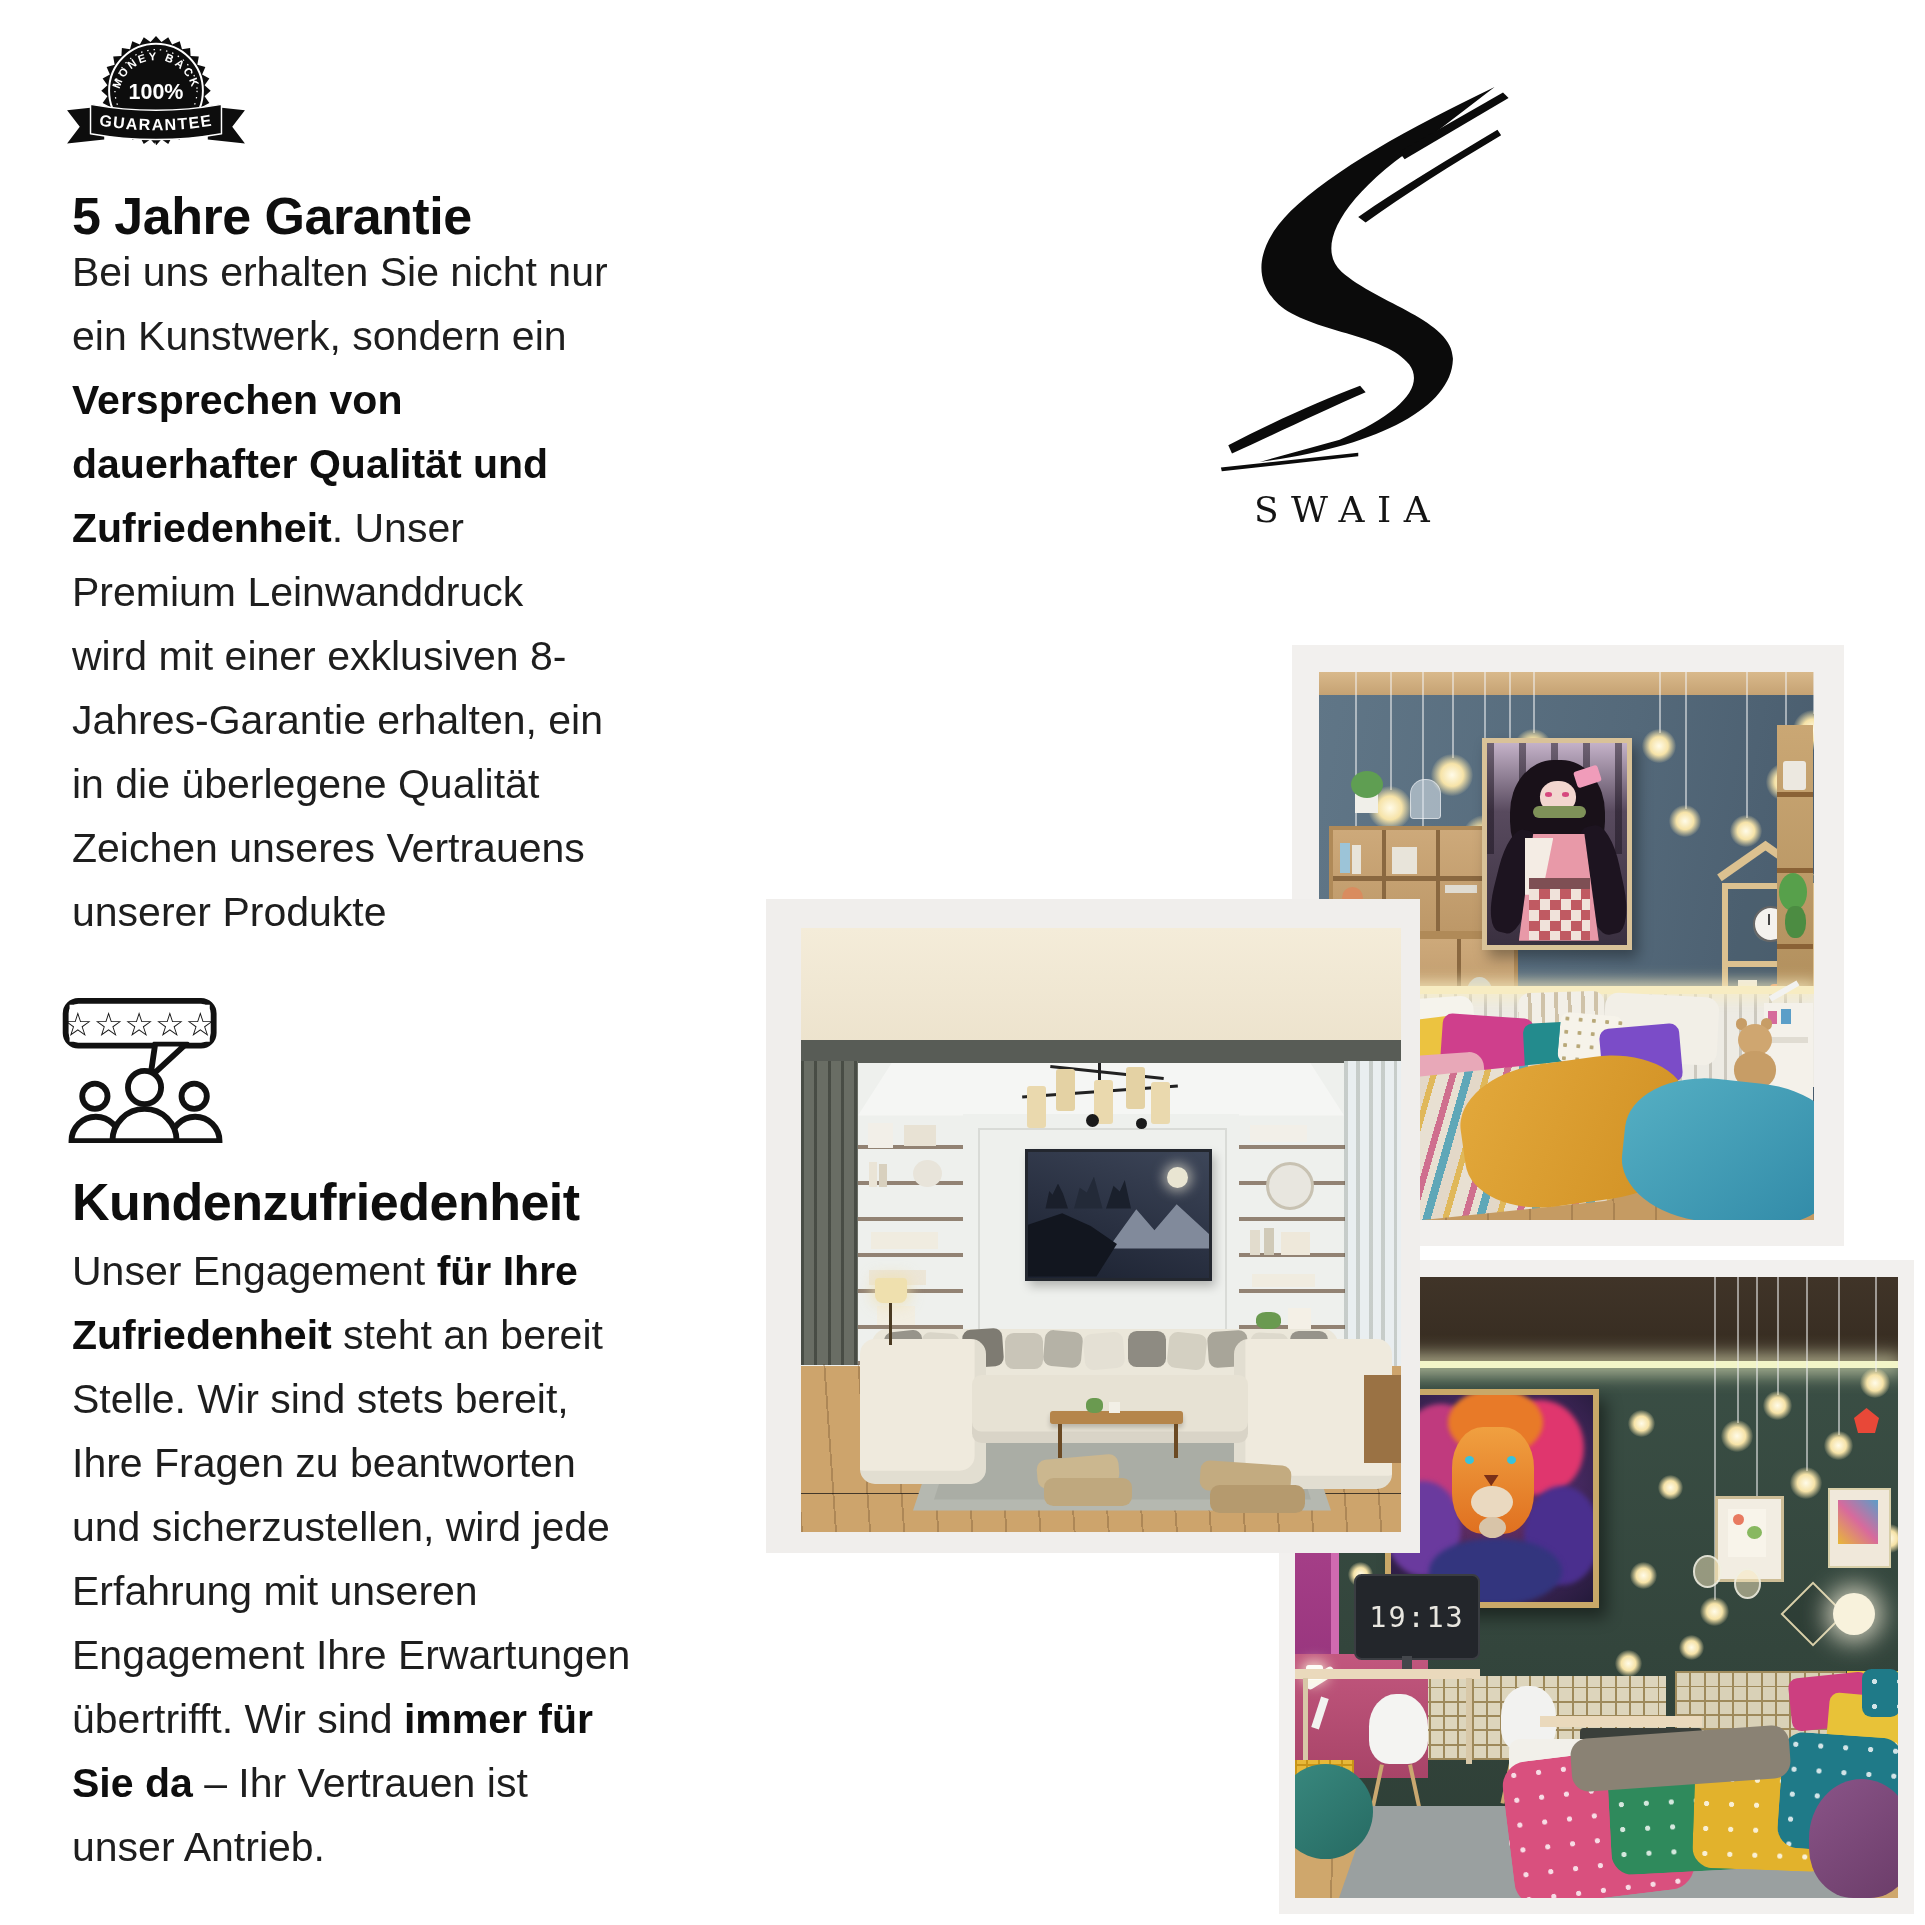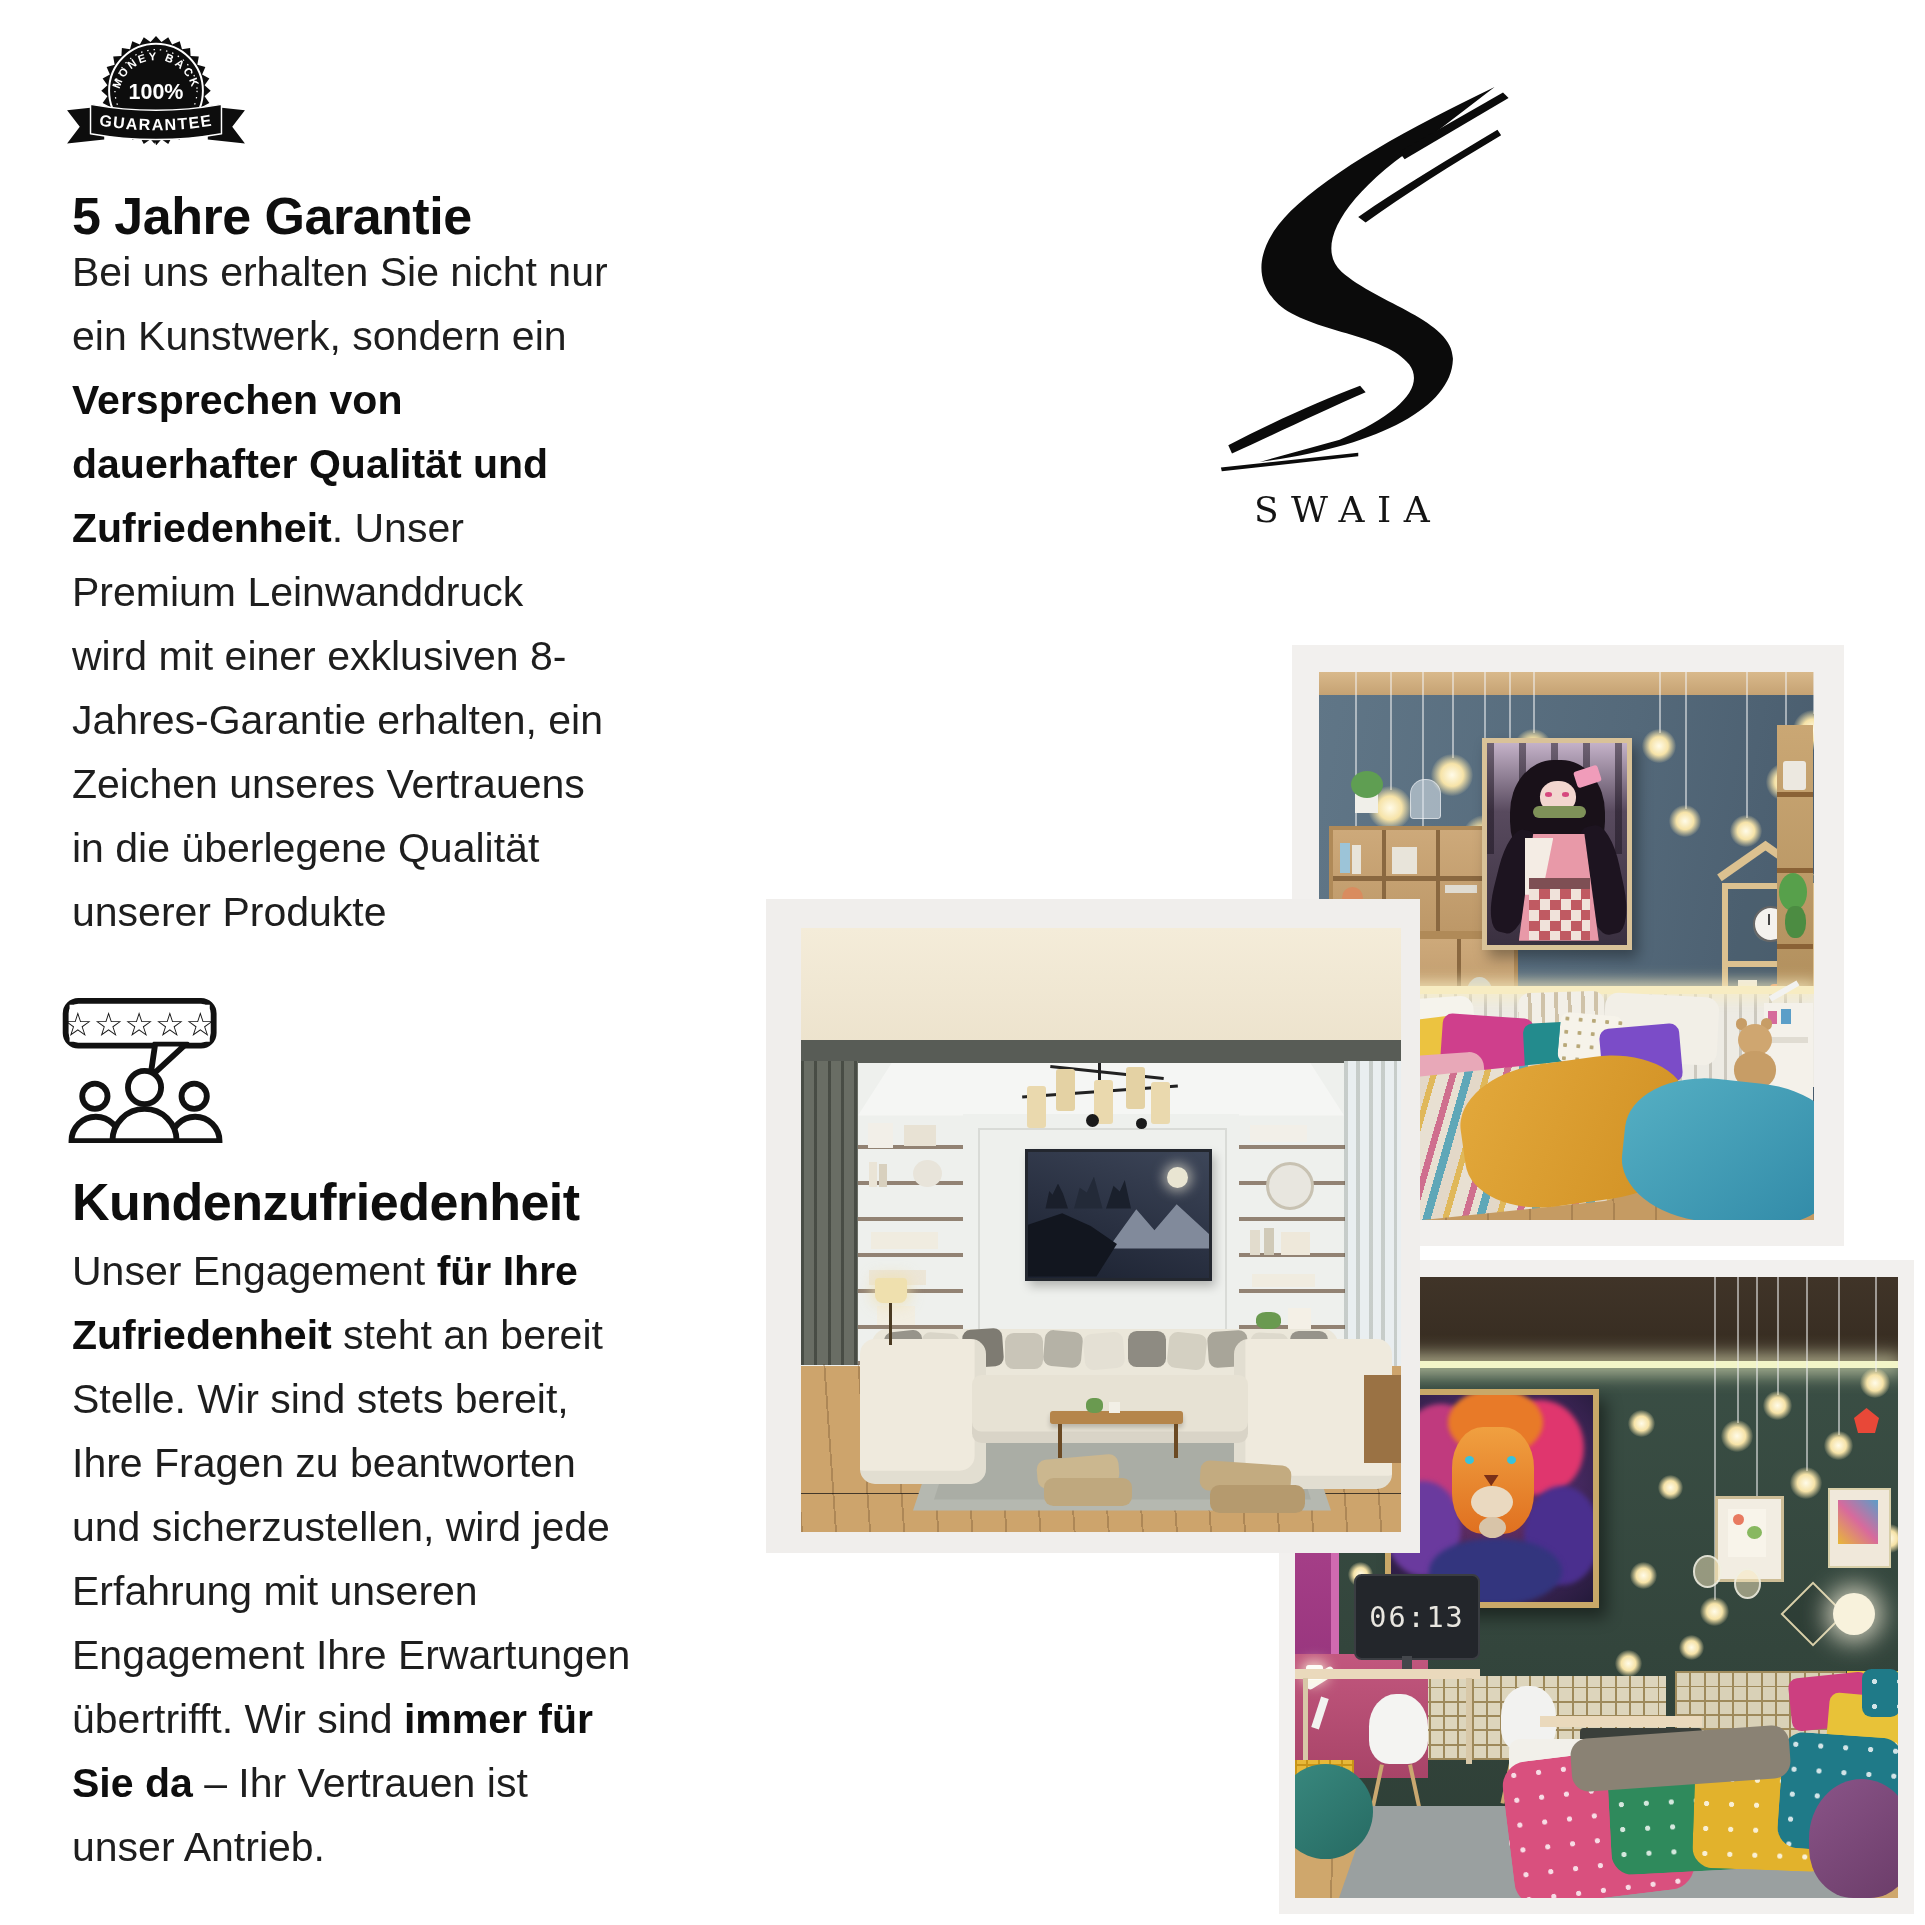--- a/index.html
+++ b/index.html
@@ -56,22 +56,22 @@
   <div class="sec-title" style="top:186px;">5 Jahre Garantie</div>
   <div class="para" style="top:240px;">
       <div class="tline"><span>Bei uns erhalten Sie nicht nur</span></div>
       <div class="tline"><span>ein Kunstwerk, sondern ein</span></div>
       <div class="tline"><span class="b">Versprechen von</span></div>
       <div class="tline"><span class="b">dauerhafter Qualität und</span></div>
       <div class="tline"><span class="b">Zufriedenheit</span><span>. Unser</span></div>
       <div class="tline"><span>Premium Leinwanddruck</span></div>
       <div class="tline"><span>wird mit einer exklusiven 8-</span></div>
       <div class="tline"><span>Jahres-Garantie erhalten, ein</span></div>
+      <div class="tline"><span>in die überlegene Qualität</span></div>
       <div class="tline"><span>Zeichen unseres Vertrauens</span></div>
-      <div class="tline"><span>in die überlegene Qualität</span></div>
       <div class="tline"><span>unserer Produkte</span></div>
     </div>
 
   <svg class="abs" style="left:57px;top:995px;" width="177" height="148" viewBox="0 0 180 152">
     <rect x="8" y="6" width="152" height="46" rx="13" fill="#ffffff" stroke="#111111" stroke-width="6"></rect>
     <path d="M100,50 L95,84 L132,50 Z" fill="#ffffff" stroke="#111111" stroke-width="6" stroke-linejoin="round"></path>
     <rect x="12" y="10" width="144" height="38" fill="#ffffff"></rect>
     <text x="84" y="42" font-size="34" text-anchor="middle" fill="#111111" letter-spacing="1" style="font-family:&quot;DejaVu Sans&quot;,sans-serif">☆☆☆☆☆</text>
 
     <circle cx="38" cy="104" r="13" fill="#ffffff" stroke="#111111" stroke-width="6"></circle>
@@ -319,21 +319,21 @@
 
       <div style="left:0;top:377px;width:133px;height:124px;background:linear-gradient(#c2577e,#a84468);"></div>
       <div style="left:3.8px;top:388px;width:42px;height:67px;">
         <div style="left:17px;top:32px;width:7.6px;height:32px;background:#f2f2f0;transform:rotate(18deg);"></div>
         <div style="left:5.7px;top:7.6px;width:32px;height:9.5px;background:#f6f6f4;transform:rotate(-32deg);border-radius:3.8px;"></div>
         <div style="left:7.6px;top:0px;width:17px;height:15px;background:#fdfdf8;border-radius:2.9px;box-shadow:0 0 13.3px 3.8px rgba(255,250,220,.8);"></div>
       </div>
 
       <div style="left:59px;top:297px;width:122px;height:82px;background:#23262b;border-radius:7.6px;border:2.9px solid #3a3d42;">
         <div style="left:0;top:0;right:0;bottom:0;display:flex;align-items:center;justify-content:center;position:absolute;">
-          <span style="position:static;color:#e8e6e0;font-family:'DejaVu Sans Mono',monospace;font-size:28.5px;letter-spacing:1.9px;">06:13</span>
+          <span style="position:static;color:#e8e6e0;font-family:'DejaVu Sans Mono',monospace;font-size:28.5px;letter-spacing:1.9px;">19:13</span>
         </div>
       </div>
       <div style="left:107px;top:379px;width:9.5px;height:13.3px;background:#44474c;"></div>
       <div style="left:0;top:392px;width:185px;height:9.5px;background:#ead9bc;"></div>
       <div style="left:7.6px;top:401px;width:5.7px;height:86px;background:#d8c8a8;"></div>
       <div style="left:171px;top:401px;width:5.7px;height:86px;background:#d8c8a8;"></div>
 
       <div style="left:0;top:483px;width:59px;height:74px;background:#e8b838;
            background-image:repeating-linear-gradient(0deg,#c89418 0 1.9px,transparent 1.9px 11.4px),repeating-linear-gradient(90deg,#c89418 0 1.9px,transparent 1.9px 11.4px);"></div>
       <div style="left:68px;top:417px;width:70px;height:133px;">

